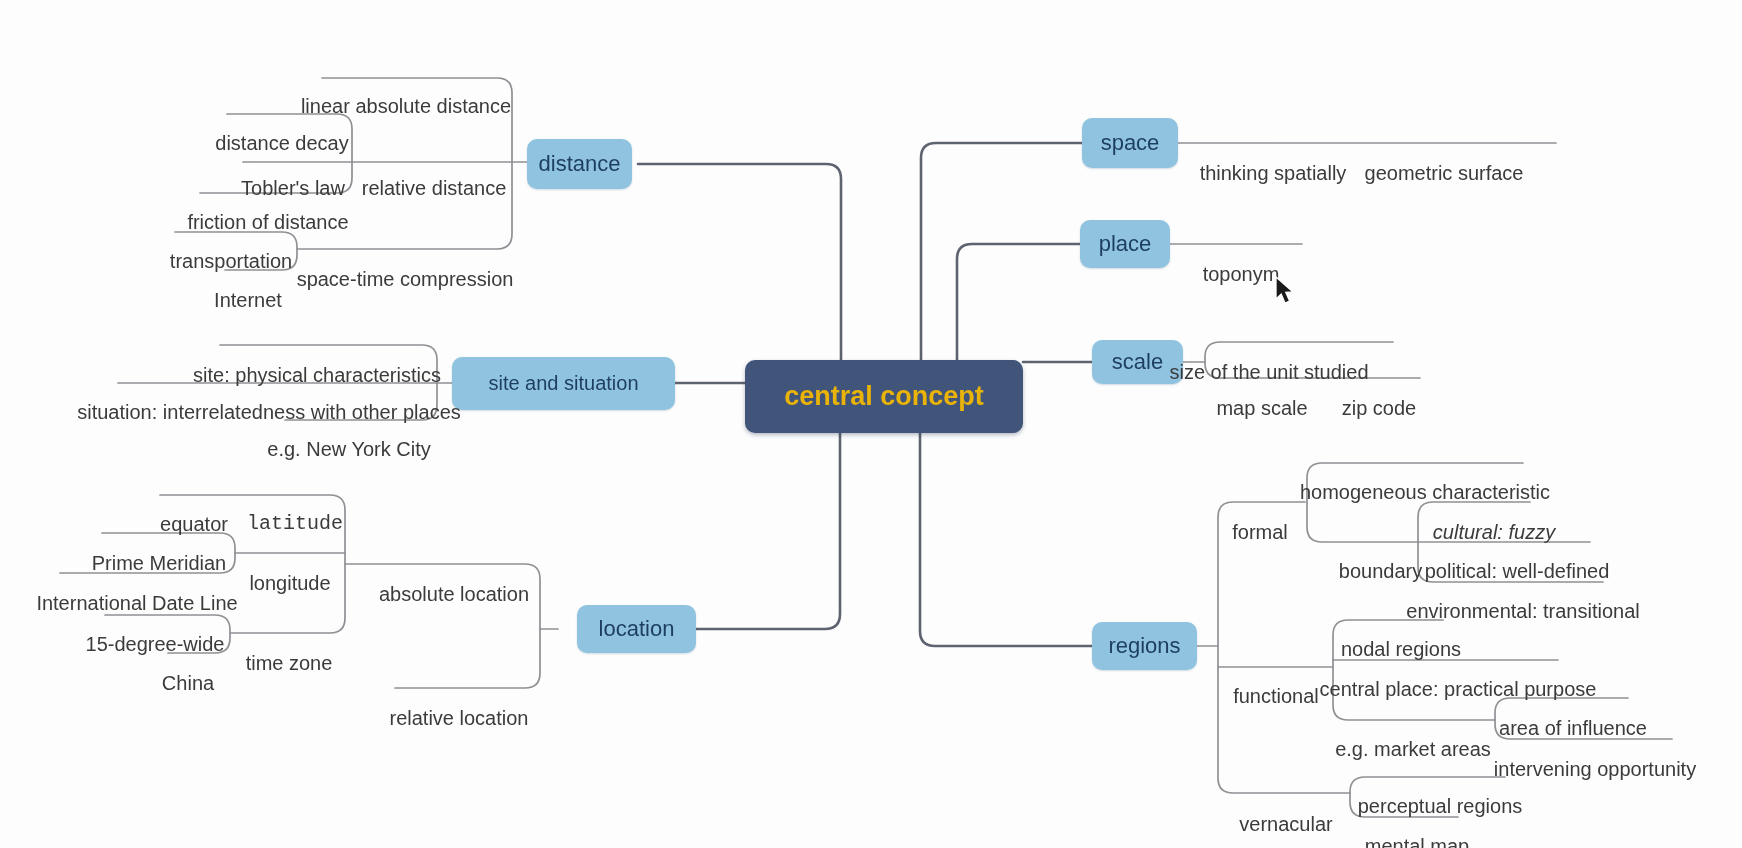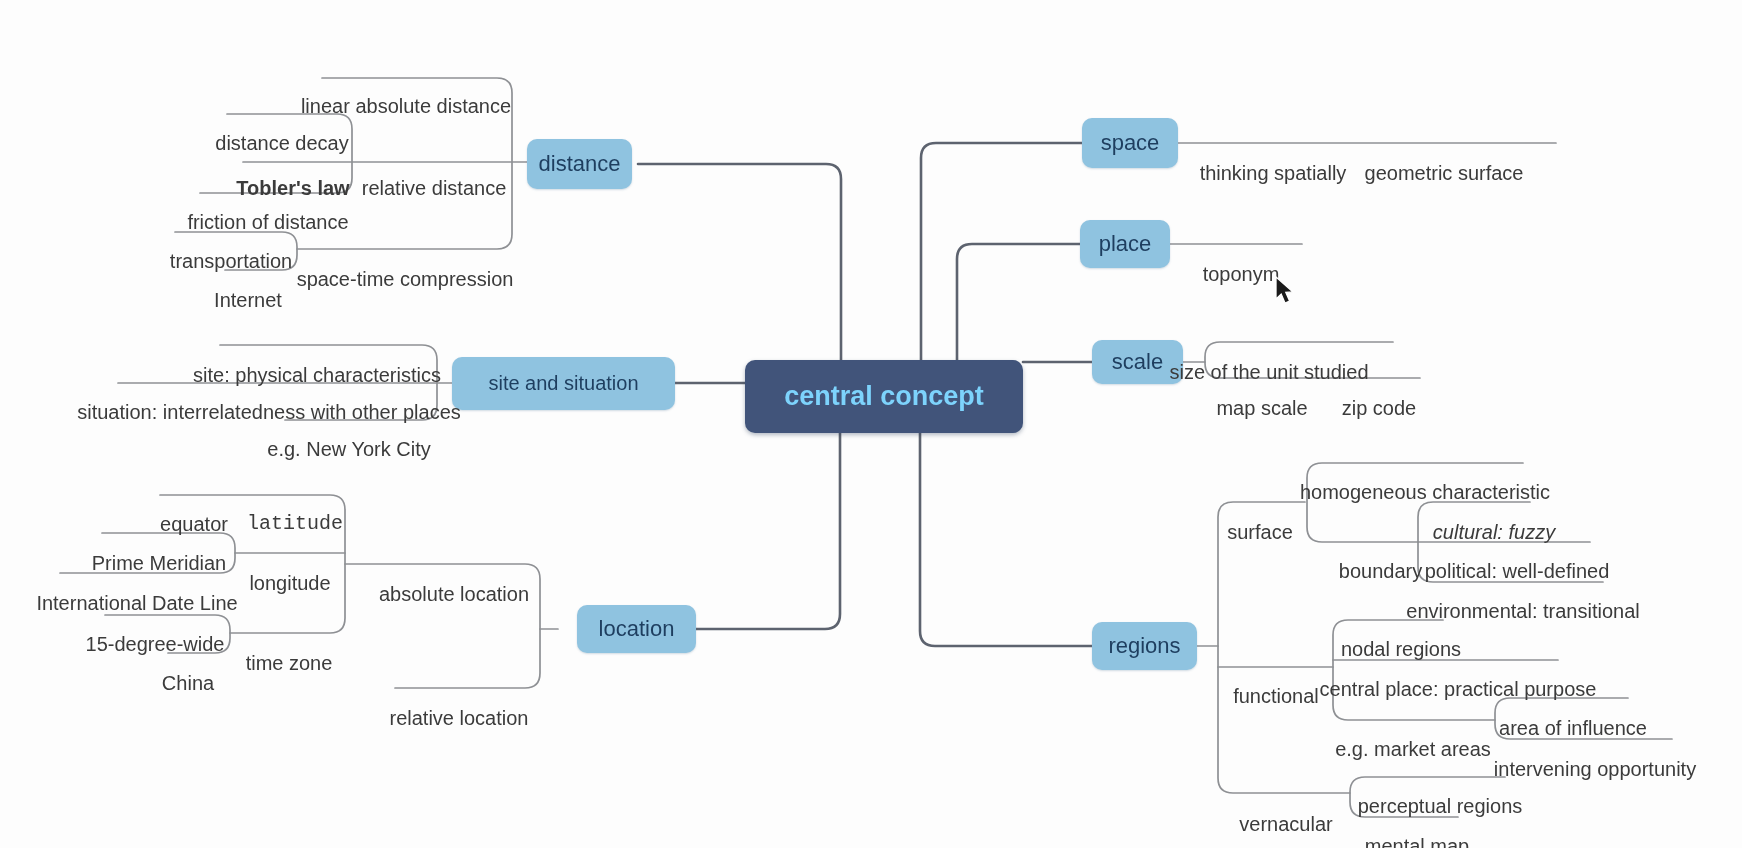--- a/index.html
+++ b/index.html
@@ -14,21 +14,21 @@
     position:absolute;transform:translate(-50%,-50%);
     white-space:nowrap;font-size:20px;color:#3b3b3b;line-height:1;margin-top:44px;
   }
   .topic{
     position:absolute;display:flex;align-items:center;justify-content:center;
     background:#8fc3e0;color:#1e3e5f;border-radius:10px;font-size:22px;
     white-space:nowrap;box-shadow:0 1px 2px rgba(80,120,150,.25);
   }
   .central{
     position:absolute;display:flex;align-items:center;justify-content:center;
-    background:#41547a;color:#7dd3fc;border-radius:10px;font-size:27px;
+    background:#41547a;color:#eab308;border-radius:10px;font-size:27px;
     font-weight:bold;white-space:nowrap;box-shadow:0 2px 4px rgba(40,60,90,.35);
   }
   #cursor{position:absolute;left:1274px;top:276px;}
 </style>
 </head>
 <body>
 
 <div id="canvas">
 
   <svg id="wires" viewBox="0 0 1742 848">
@@ -80,21 +80,21 @@
   <div class="topic" style="left:452px;top:357px;width:223px;height:53px;font-size:20px;">site and situation</div>
   <div class="topic" style="left:558px;top:605px;width:119px;height:48px;margin-left:19px;">location</div>
   <div class="topic" style="left:1082px;top:118px;width:96px;height:50px;">space</div>
   <div class="topic" style="left:1080px;top:220px;width:90px;height:48px;">place</div>
   <div class="topic" style="left:1092px;top:340px;width:91px;height:44px;">scale</div>
   <div class="topic" style="left:1092px;top:622px;width:105px;height:48px;">regions</div>
 
   <div class="lbl" style="left:406px;top:62px;">linear absolute distance</div>
   <div class="lbl" style="left:434px;top:144px;">relative distance</div>
   <div class="lbl" style="left:282px;top:99px;">distance decay</div>
-  <div class="lbl" style="left:293px;top:144px;font-weight:bold;">Tobler's law</div>
+  <div class="lbl" style="left:293px;top:144px;">Tobler's law</div>
   <div class="lbl" style="left:268px;top:178px;">friction of distance</div>
   <div class="lbl" style="left:405px;top:235px;">space-time compression</div>
   <div class="lbl" style="left:231px;top:217px;">transportation</div>
   <div class="lbl" style="left:248px;top:256px;">Internet</div>
 
   <div class="lbl" style="left:317px;top:331px;">site: physical characteristics</div>
   <div class="lbl" style="left:269px;top:368px;">situation: interrelatedness with other places</div>
   <div class="lbl" style="left:349px;top:405px;">e.g. New York City</div>
 
   <div class="lbl" style="left:454px;top:550px;">absolute location</div>
@@ -109,21 +109,21 @@
   <div class="lbl" style="left:188px;top:639px;">China</div>
 
   <div class="lbl" style="left:1273px;top:129px;">thinking spatially</div>
   <div class="lbl" style="left:1444px;top:129px;">geometric surface</div>
   <div class="lbl" style="left:1241px;top:230px;">toponym</div>
 
   <div class="lbl" style="left:1269px;top:328px;">size of the unit studied</div>
   <div class="lbl" style="left:1262px;top:364px;">map scale</div>
   <div class="lbl" style="left:1379px;top:364px;">zip code</div>
 
-  <div class="lbl" style="left:1260px;top:488px;">surface</div>
+  <div class="lbl" style="left:1260px;top:488px;">formal</div>
   <div class="lbl" style="left:1425px;top:448px;">homogeneous characteristic</div>
   <div class="lbl" style="left:1362px;top:527px;padding-left:37px;">boundary</div>
   <div class="lbl" style="left:1494px;top:488px;font-style:italic;">cultural: fuzzy</div>
   <div class="lbl" style="left:1517px;top:527px;">political: well-defined</div>
   <div class="lbl" style="left:1523px;top:567px;">environmental: transitional</div>
   <div class="lbl" style="left:1276px;top:652px;">functional</div>
   <div class="lbl" style="left:1401px;top:605px;">nodal regions</div>
   <div class="lbl" style="left:1458px;top:645px;">central place: practical purpose</div>
   <div class="lbl" style="left:1413px;top:705px;">e.g. market areas</div>
   <div class="lbl" style="left:1573px;top:684px;">area of influence</div>

